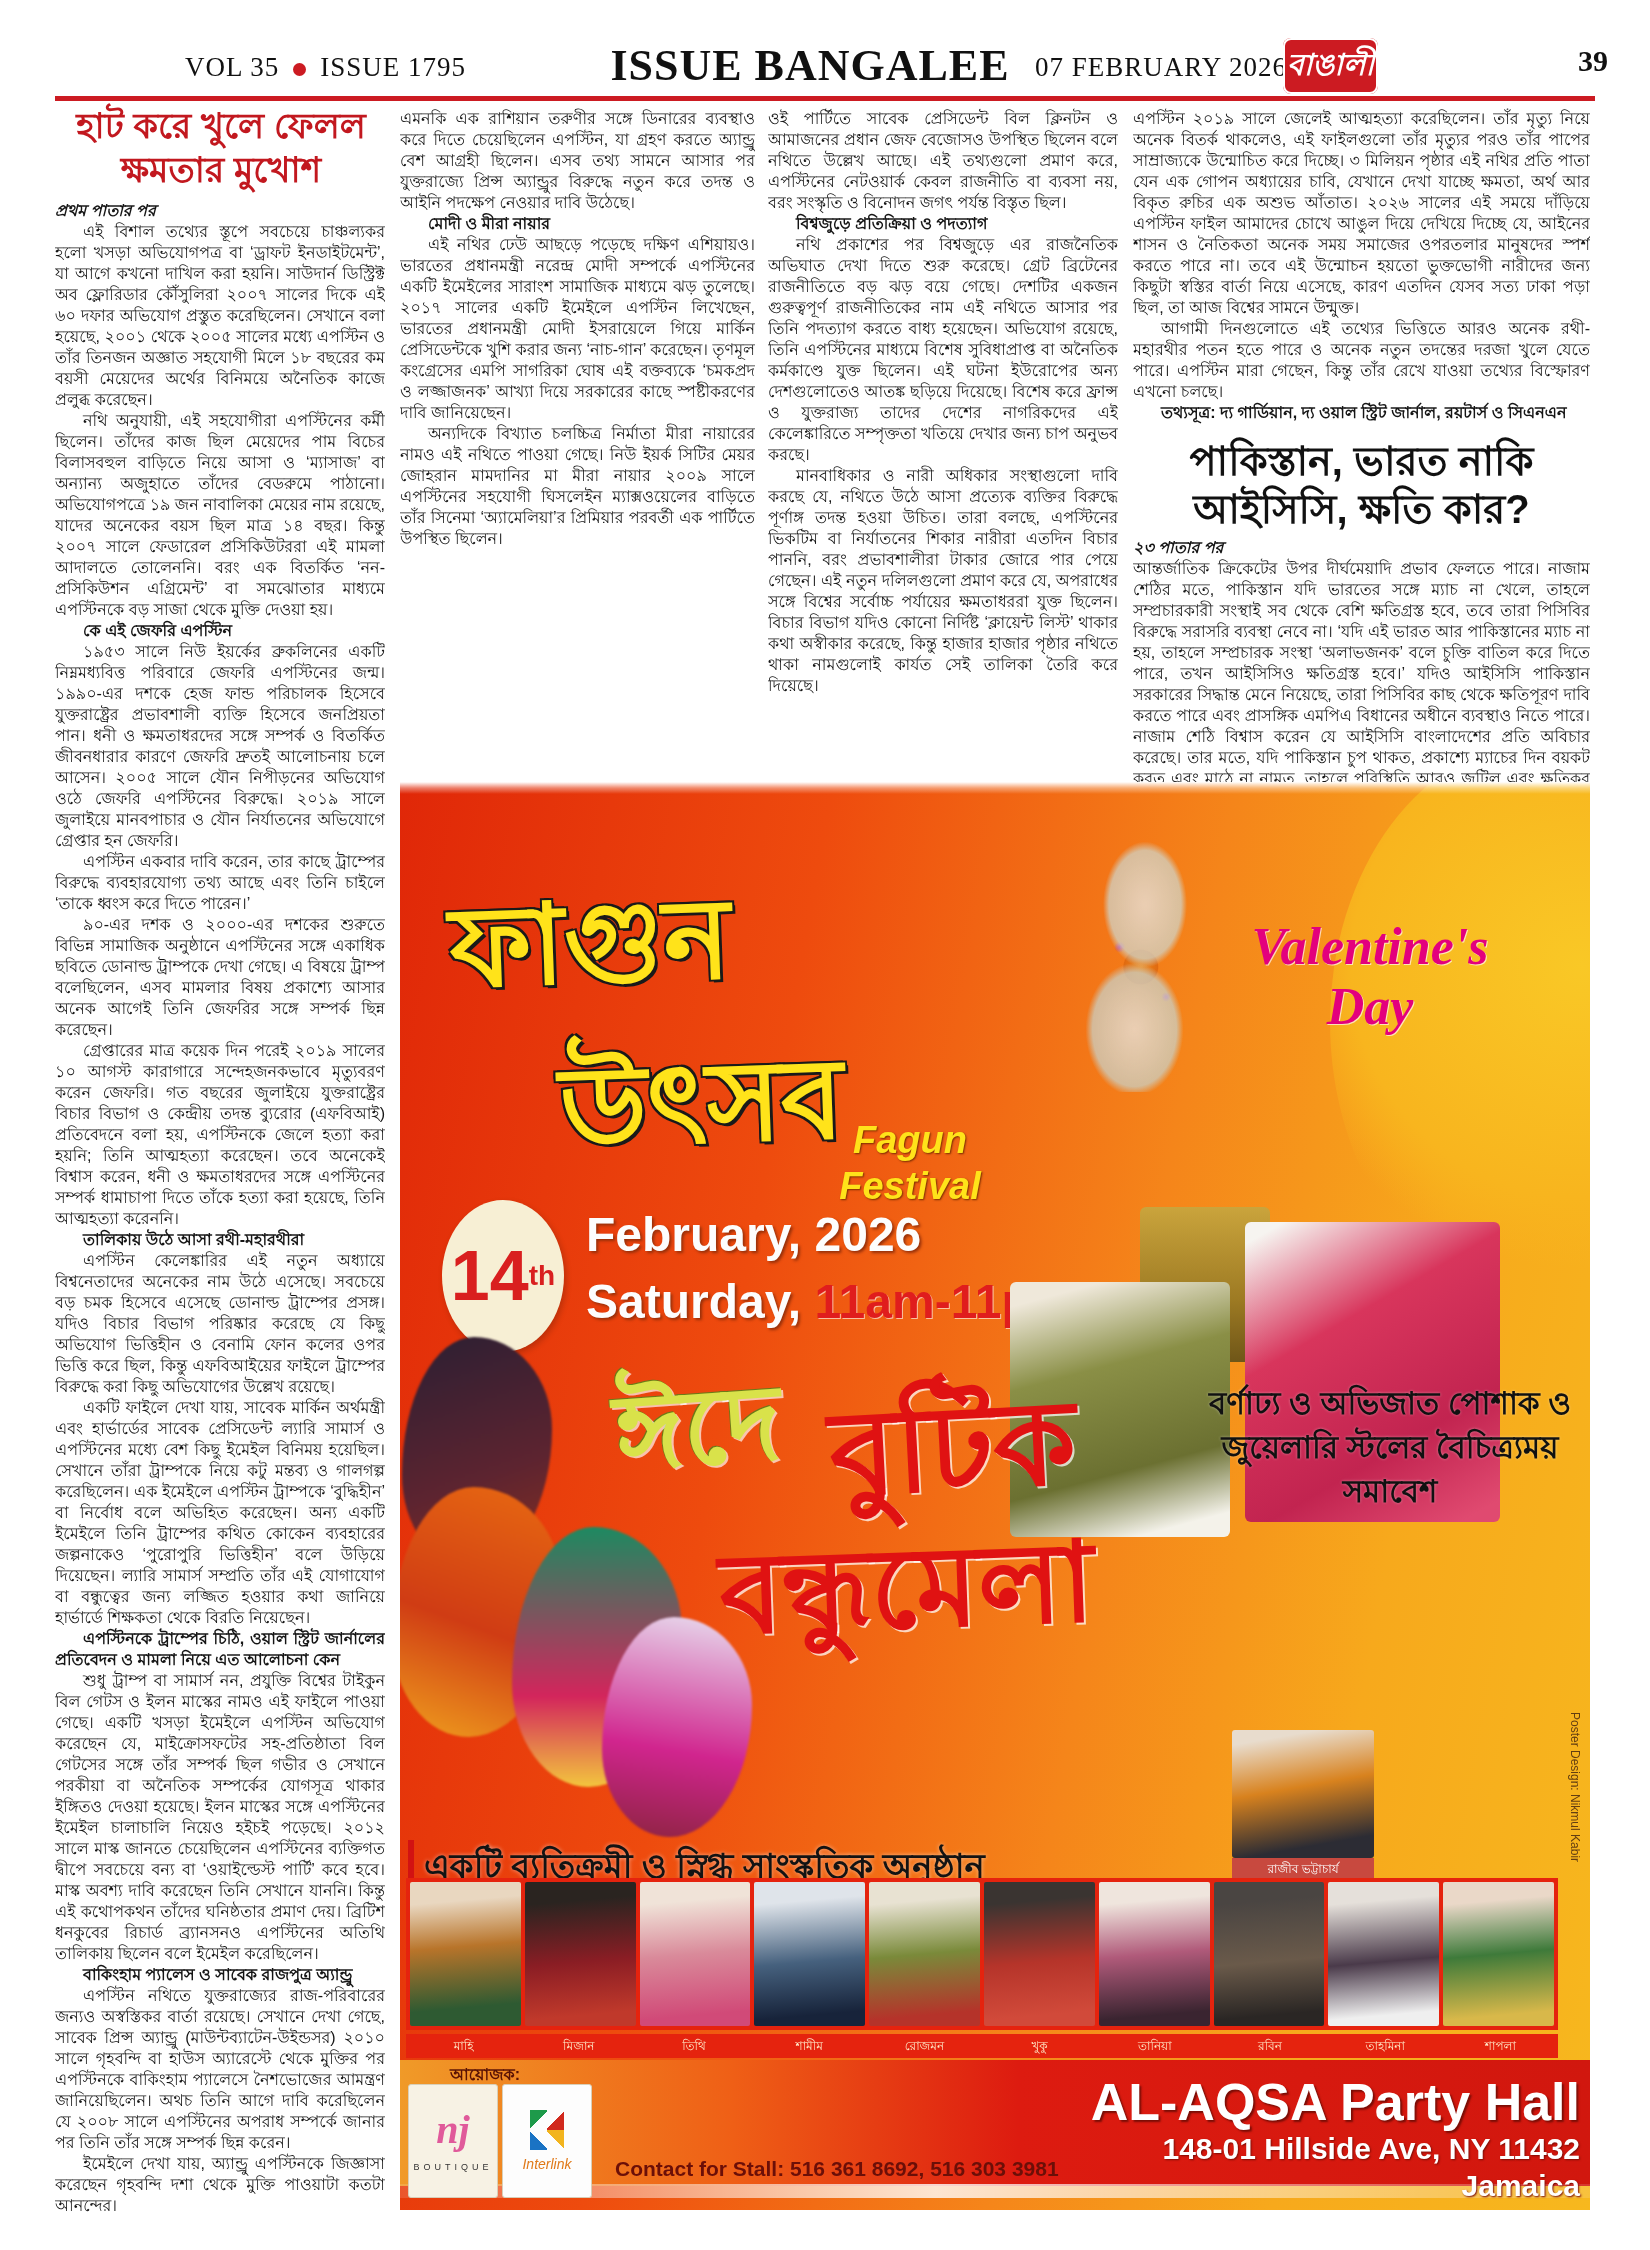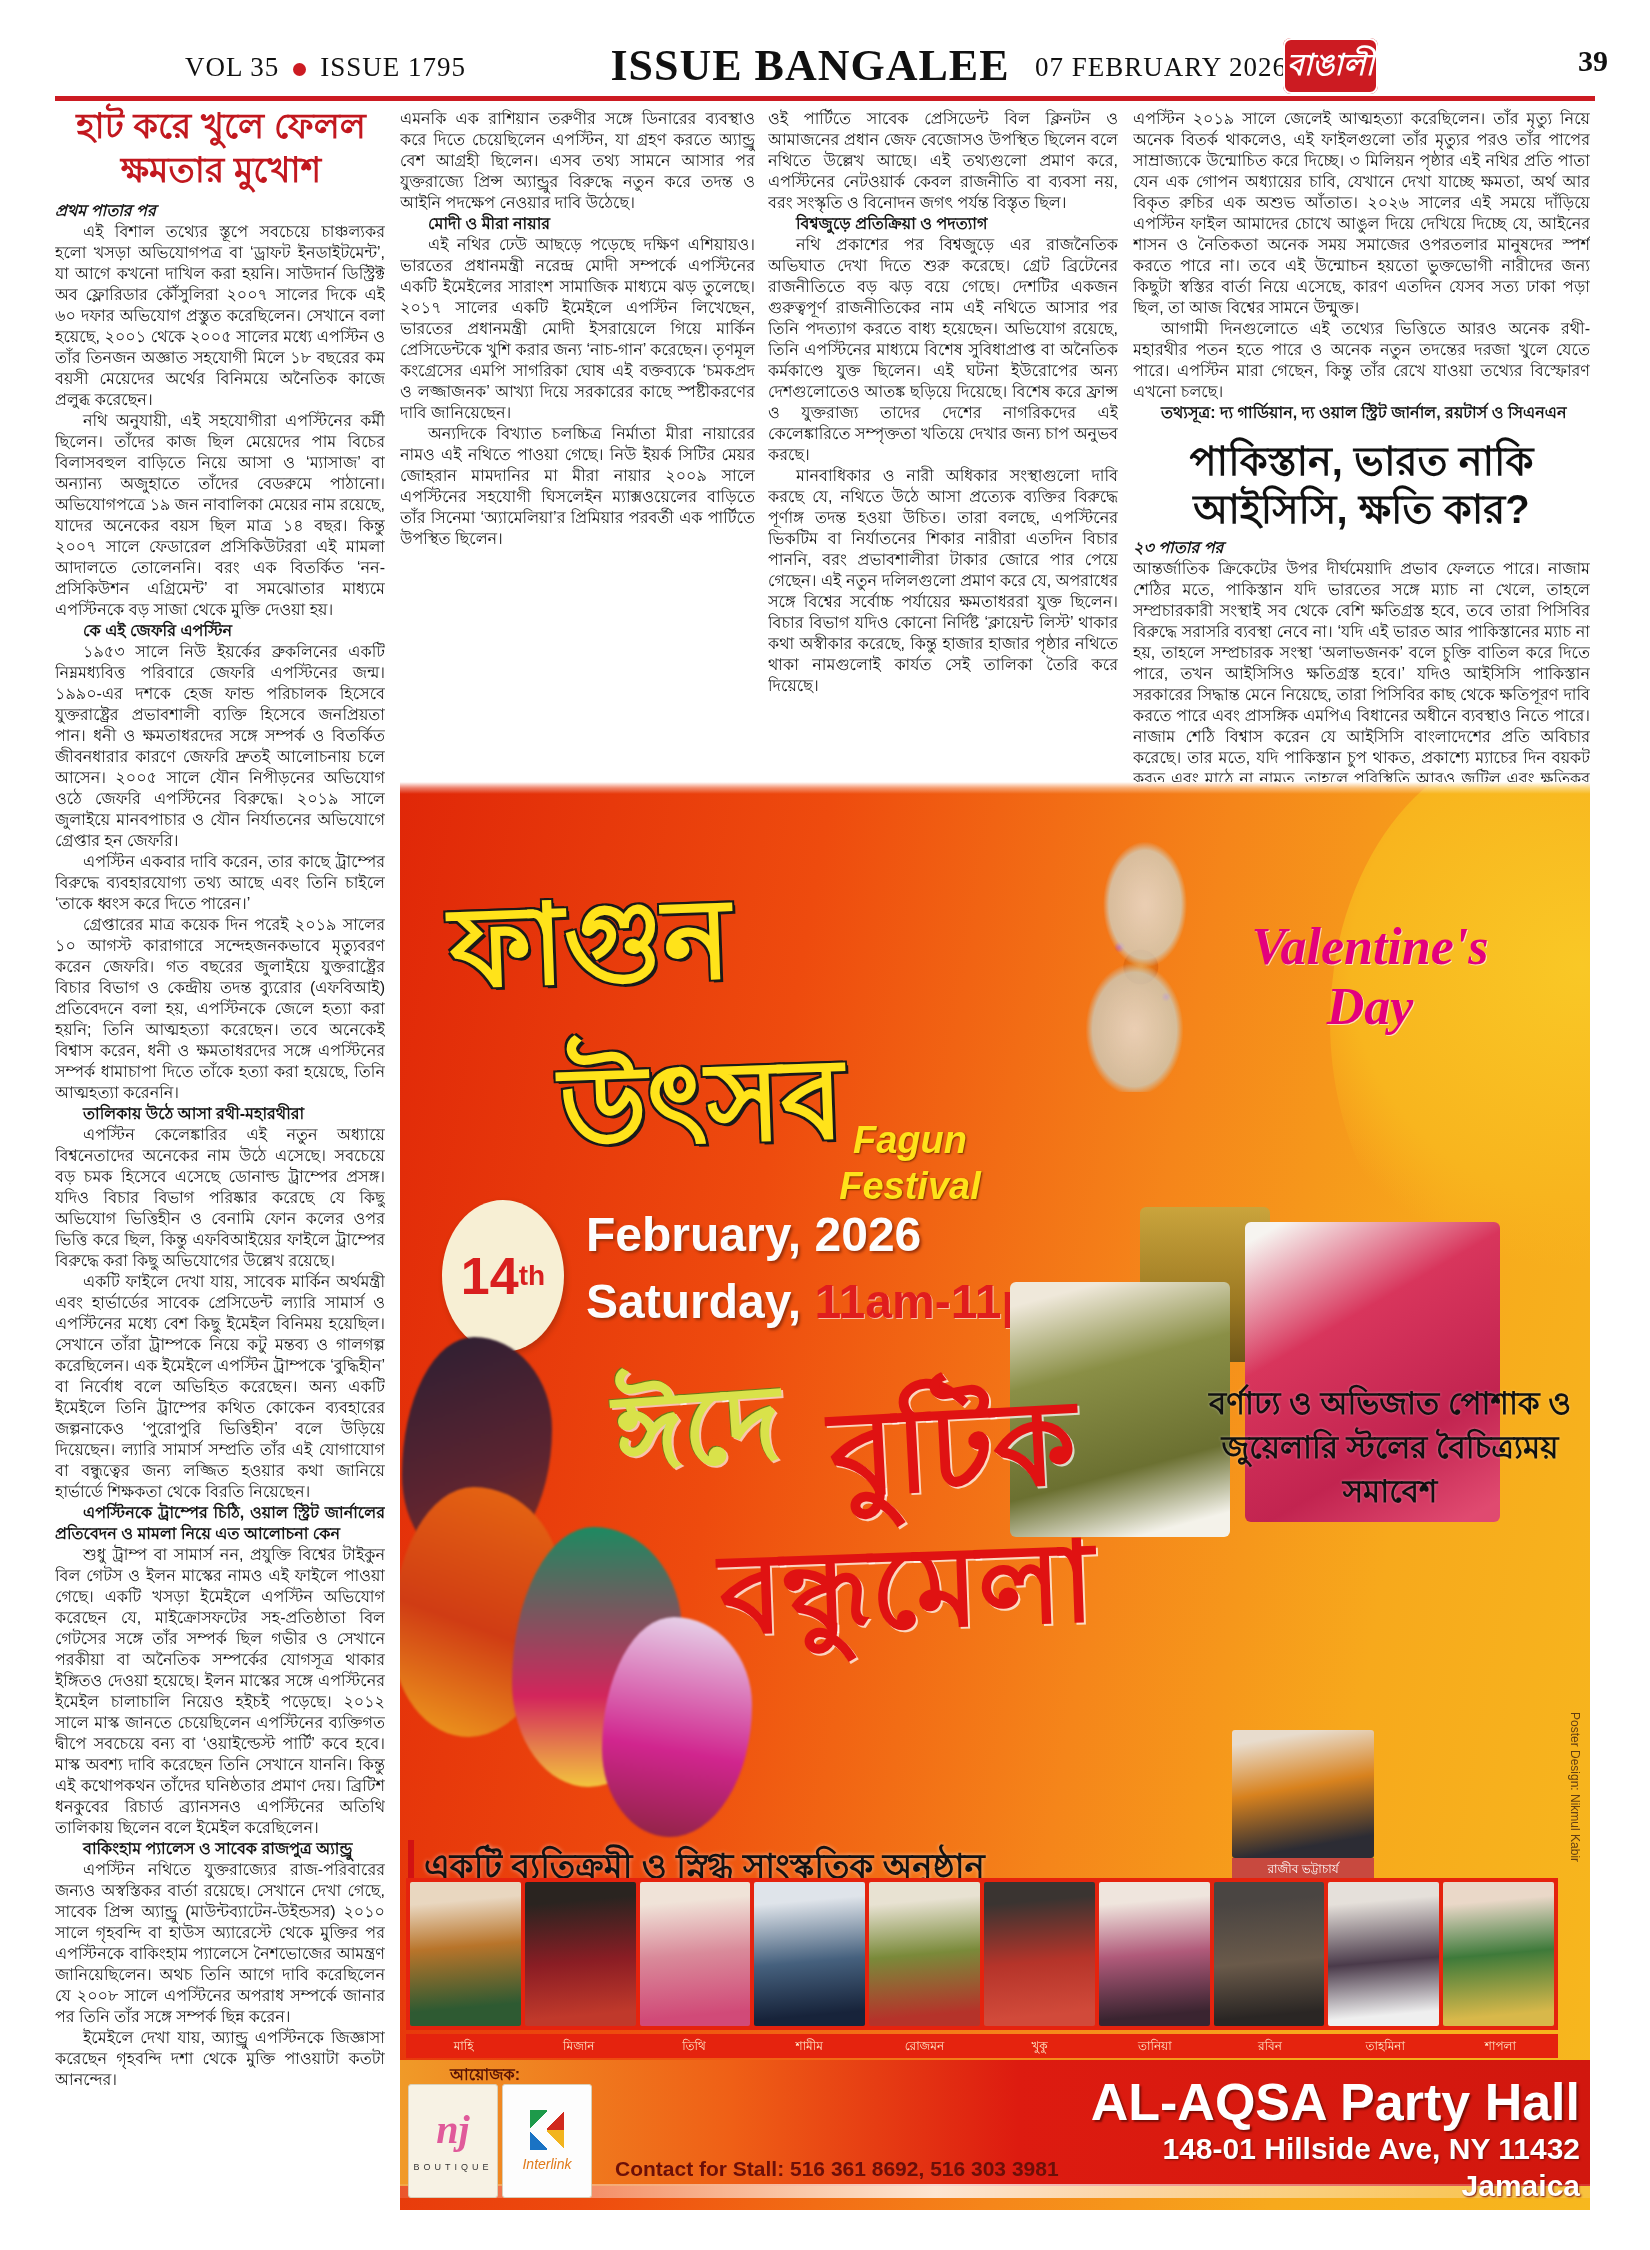--- a/index.html
+++ b/index.html
@@ -39,21 +39,21 @@
       background:radial-gradient(ellipse 60px 90px at 50% 25%,#e8e3dacc 0%,#cfd6ccbb 60%,transparent 70%),
                  radial-gradient(ellipse 70px 95px at 45% 75%,#e8e3dacc 0%,#c9d2c9bb 60%,transparent 70%),
                  radial-gradient(circle 24px at 48% 50%,#f08b1d 0%,#e06a10 70%,transparent 75%),
                  radial-gradient(circle 8px at 38% 42%,#b5379b,transparent 70%),
                  radial-gradient(circle 7px at 60% 62%,#b5379b,transparent 70%);
       filter:blur(.4px);}
   .valday{left:770px;top:135px;width:400px;text-align:center;color:#e3007d;font-family:"Liberation Serif",serif;
       font-style:italic;font-weight:bold;font-size:52px;line-height:60px;text-shadow:1px 1px 0 #ffffffaa;}
   .dateoval{left:42px;top:418px;width:122px;height:152px;border-radius:50%;background:#f7efd4;
       display:flex;align-items:center;justify-content:center;box-shadow:2px 3px 6px #00000033;}
-  .d14{color:#d91f1f;font-weight:bold;font-size:52px;line-height:76px;text-align:center;}
+  .d14{color:#d91f1f;font-weight:bold;font-size:70px;line-height:76px;text-align:center;}
   .dth{color:#d91f1f;font-weight:bold;font-size:28px;vertical-align:super;}
   .dline1{left:186px;top:425px;font-weight:bold;font-size:48px;color:#fdfdfd;text-shadow:2px 2px 3px #96300a;white-space:nowrap;}
   .dline2{left:186px;top:492px;font-weight:bold;font-size:48px;color:#fdfdfd;text-shadow:2px 2px 3px #96300a;white-space:nowrap;}
   .dline2 .time{color:#e01d1d;text-shadow:1px 1px 0 #ffffff99;}
   .eid1{left:215px;top:565px;font-size:105px;font-weight:bold;color:#d9e24a;transform:rotate(-4deg);
         text-shadow:2px 2px 0 #ffffffaa,-1px -1px 0 #6d7a18;}
   .eid2{left:430px;top:575px;font-size:118px;font-weight:bold;color:#e01212;transform:rotate(-3deg);
         text-shadow:2px 2px 0 #ffffffbb;}
   .eid3{left:320px;top:720px;font-size:112px;font-weight:bold;color:#e01212;transform:rotate(-2deg);
         text-shadow:2px 2px 0 #ffffffbb;white-space:nowrap;}
@@ -127,20 +127,21 @@
 
 <div class="abs headline1">হাট করে খুলে ফেলল ক্ষমতার মুখোশ</div>
 
 <div class="col" style="left:55px;top:200px;width:330px;height:2012px;overflow:hidden;">
   <p class="dateline">প্রথম পাতার পর</p>
   <p>এই বিশাল তথ্যের স্তূপে সবচেয়ে চাঞ্চল্যকর হলো খসড়া অভিযোগপত্র বা ‘ড্রাফট ইনডাইটমেন্ট’, যা আগে কখনো দাখিল করা হয়নি। সাউদার্ন ডিস্ট্রিক্ট অব ফ্লোরিডার কৌঁসুলিরা ২০০৭ সালের দিকে এই ৬০ দফার অভিযোগ প্রস্তুত করেছিলেন। সেখানে বলা হয়েছে, ২০০১ থেকে ২০০৫ সালের মধ্যে এপস্টিন ও তাঁর তিনজন অজ্ঞাত সহযোগী মিলে ১৮ বছরের কম বয়সী মেয়েদের অর্থের বিনিময়ে অনৈতিক কাজে প্রলুব্ধ করেছেন।</p>
   <p>নথি অনুযায়ী, এই সহযোগীরা এপস্টিনের কর্মী ছিলেন। তাঁদের কাজ ছিল মেয়েদের পাম বিচের বিলাসবহুল বাড়িতে নিয়ে আসা ও ‘ম্যাসাজ’ বা অন্যান্য অজুহাতে তাঁদের বেডরুমে পাঠানো। অভিযোগপত্রে ১৯ জন নাবালিকা মেয়ের নাম রয়েছে, যাদের অনেকের বয়স ছিল মাত্র ১৪ বছর। কিন্তু ২০০৭ সালে ফেডারেল প্রসিকিউটররা এই মামলা আদালতে তোলেননি। বরং এক বিতর্কিত ‘নন-প্রসিকিউশন এগ্রিমেন্ট’ বা সমঝোতার মাধ্যমে এপস্টিনকে বড় সাজা থেকে মুক্তি দেওয়া হয়।</p>
   <p class="sub">কে এই জেফরি এপস্টিন</p>
   <p>১৯৫৩ সালে নিউ ইয়র্কের ব্রুকলিনের একটি নিম্নমধ্যবিত্ত পরিবারে জেফরি এপস্টিনের জন্ম। ১৯৯০-এর দশকে হেজ ফান্ড পরিচালক হিসেবে যুক্তরাষ্ট্রের প্রভাবশালী ব্যক্তি হিসেবে জনপ্রিয়তা পান। ধনী ও ক্ষমতাধরদের সঙ্গে সম্পর্ক ও বিতর্কিত জীবনধারার কারণে জেফরি দ্রুতই আলোচনায় চলে আসেন। ২০০৫ সালে যৌন নিপীড়নের অভিযোগ ওঠে জেফরি এপস্টিনের বিরুদ্ধে। ২০১৯ সালে জুলাইয়ে মানবপাচার ও যৌন নির্যাতনের অভিযোগে গ্রেপ্তার হন জেফরি।</p>
   <p>এপস্টিন একবার দাবি করেন, তার কাছে ট্রাম্পের বিরুদ্ধে ব্যবহারযোগ্য তথ্য আছে এবং তিনি চাইলে ‘তাকে ধ্বংস করে দিতে পারেন।’</p>
+  <p>৯০-এর দশক ও ২০০০-এর দশকের শুরুতে বিভিন্ন সামাজিক অনুষ্ঠানে এপস্টিনের সঙ্গে একাধিক ছবিতে ডোনাল্ড ট্রাম্পকে দেখা গেছে। এ বিষয়ে ট্রাম্প বলেছিলেন, এসব মামলার বিষয় প্রকাশ্যে আসার অনেক আগেই তিনি জেফরির সঙ্গে সম্পর্ক ছিন্ন করেছেন।</p>
   <p>গ্রেপ্তারের মাত্র কয়েক দিন পরেই ২০১৯ সালের ১০ আগস্ট কারাগারে সন্দেহজনকভাবে মৃত্যুবরণ করেন জেফরি। গত বছরের জুলাইয়ে যুক্তরাষ্ট্রের বিচার বিভাগ ও কেন্দ্রীয় তদন্ত ব্যুরোর (এফবিআই) প্রতিবেদনে বলা হয়, এপস্টিনকে জেলে হত্যা করা হয়নি; তিনি আত্মহত্যা করেছেন। তবে অনেকেই বিশ্বাস করেন, ধনী ও ক্ষমতাধরদের সঙ্গে এপস্টিনের সম্পর্ক ধামাচাপা দিতে তাঁকে হত্যা করা হয়েছে, তিনি আত্মহত্যা করেননি।</p>
   <p class="sub">তালিকায় উঠে আসা রথী-মহারথীরা</p>
   <p>এপস্টিন কেলেঙ্কারির এই নতুন অধ্যায়ে বিশ্বনেতাদের অনেকের নাম উঠে এসেছে। সবচেয়ে বড় চমক হিসেবে এসেছে ডোনাল্ড ট্রাম্পের প্রসঙ্গ। যদিও বিচার বিভাগ পরিষ্কার করেছে যে কিছু অভিযোগ ভিত্তিহীন ও বেনামি ফোন কলের ওপর ভিত্তি করে ছিল, কিন্তু এফবিআইয়ের ফাইলে ট্রাম্পের বিরুদ্ধে করা কিছু অভিযোগের উল্লেখ রয়েছে।</p>
   <p>একটি ফাইলে দেখা যায়, সাবেক মার্কিন অর্থমন্ত্রী এবং হার্ভার্ডের সাবেক প্রেসিডেন্ট ল্যারি সামার্স ও এপস্টিনের মধ্যে বেশ কিছু ইমেইল বিনিময় হয়েছিল। সেখানে তাঁরা ট্রাম্পকে নিয়ে কটু মন্তব্য ও গালগল্প করেছিলেন। এক ইমেইলে এপস্টিন ট্রাম্পকে ‘বুদ্ধিহীন’ বা নির্বোধ বলে অভিহিত করেছেন। অন্য একটি ইমেইলে তিনি ট্রাম্পের কথিত কোকেন ব্যবহারের জল্পনাকেও ‘পুরোপুরি ভিত্তিহীন’ বলে উড়িয়ে দিয়েছেন। ল্যারি সামার্স সম্প্রতি তাঁর এই যোগাযোগ বা বন্ধুত্বের জন্য লজ্জিত হওয়ার কথা জানিয়ে হার্ভার্ডে শিক্ষকতা থেকে বিরতি নিয়েছেন।</p>
   <p class="sub">এপস্টিনকে ট্রাম্পের চিঠি, ওয়াল স্ট্রিট জার্নালের প্রতিবেদন ও মামলা নিয়ে এত আলোচনা কেন</p>
   <p>শুধু ট্রাম্প বা সামার্স নন, প্রযুক্তি বিশ্বের টাইকুন বিল গেটস ও ইলন মাস্কের নামও এই ফাইলে পাওয়া গেছে। একটি খসড়া ইমেইলে এপস্টিন অভিযোগ করেছেন যে, মাইক্রোসফটের সহ-প্রতিষ্ঠাতা বিল গেটসের সঙ্গে তাঁর সম্পর্ক ছিল গভীর ও সেখানে পরকীয়া বা অনৈতিক সম্পর্কের যোগসূত্র থাকার ইঙ্গিতও দেওয়া হয়েছে। ইলন মাস্কের সঙ্গে এপস্টিনের ইমেইল চালাচালি নিয়েও হইচই পড়েছে। ২০১২ সালে মাস্ক জানতে চেয়েছিলেন এপস্টিনের ব্যক্তিগত দ্বীপে সবচেয়ে বন্য বা ‘ওয়াইল্ডেস্ট পার্টি’ কবে হবে। মাস্ক অবশ্য দাবি করেছেন তিনি সেখানে যাননি। কিন্তু এই কথোপকথন তাঁদের ঘনিষ্ঠতার প্রমাণ দেয়। ব্রিটিশ ধনকুবের রিচার্ড ব্র্যানসনও এপস্টিনের অতিথি তালিকায় ছিলেন বলে ইমেইল করেছিলেন।</p>
   <p class="sub">বাকিংহাম প্যালেস ও সাবেক রাজপুত্র অ্যান্ড্রু</p>
   <p>এপস্টিন নথিতে যুক্তরাজ্যের রাজ-পরিবারের জন্যও অস্বস্তিকর বার্তা রয়েছে। সেখানে দেখা গেছে, সাবেক প্রিন্স অ্যান্ড্রু (মাউন্টব্যাটেন-উইন্ডসর) ২০১০ সালে গৃহবন্দি বা হাউস অ্যারেস্টে থেকে মুক্তির পর এপস্টিনকে বাকিংহাম প্যালেসে নৈশভোজের আমন্ত্রণ জানিয়েছিলেন। অথচ তিনি আগে দাবি করেছিলেন যে ২০০৮ সালে এপস্টিনের অপরাধ সম্পর্কে জানার পর তিনি তাঁর সঙ্গে সম্পর্ক ছিন্ন করেন।</p>
   <p>ইমেইলে দেখা যায়, অ্যান্ড্রু এপস্টিনকে জিজ্ঞাসা করেছেন গৃহবন্দি দশা থেকে মুক্তি পাওয়াটা কতটা আনন্দের।</p>
 </div>

